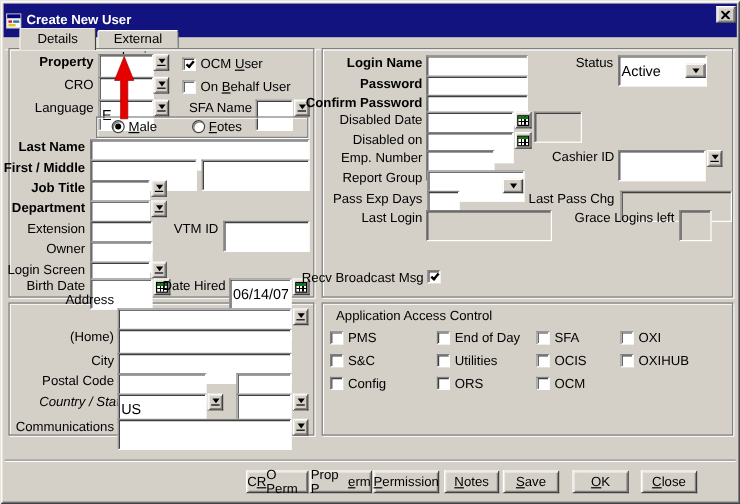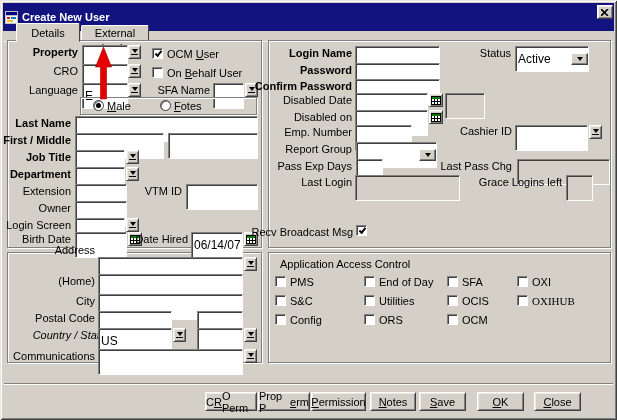--- a/index.html
+++ b/index.html
@@ -275,21 +275,21 @@
   <span class="cb" style="left:517px;top:276px;"></span>
   <span class="lbl llbl" style="left:532px;top:276px;">OXI</span>
 
   <span class="cb" style="left:275px;top:295px;"></span>
   <span class="lbl llbl" style="left:290px;top:295px;">S&amp;C</span>
   <span class="cb" style="left:364px;top:295px;"></span>
   <span class="lbl llbl" style="left:379px;top:295px;">Utilities</span>
   <span class="cb" style="left:447px;top:295px;"></span>
   <span class="lbl llbl" style="left:462px;top:295px;">OCIS</span>
   <span class="cb" style="left:517px;top:295px;"></span>
-  <span class="lbl llbl" style="left:532px;top:295px;font-family:Liberation Serif, serif;">OXIHUB</span>
+  <span class="lbl llbl" style="left:532px;top:295px;">OXIHUB</span>
 
   <span class="cb" style="left:275px;top:314px;"></span>
   <span class="lbl llbl" style="left:290px;top:314px;">Config</span>
   <span class="cb" style="left:364px;top:314px;"></span>
   <span class="lbl llbl" style="left:379px;top:314px;">ORS</span>
   <span class="cb" style="left:447px;top:314px;"></span>
   <span class="lbl llbl" style="left:462px;top:314px;">OCM</span>
 
   <div class="groove"></div>
   <div class="pbtn raised" style="left:205px;top:392px;width:52px;">

